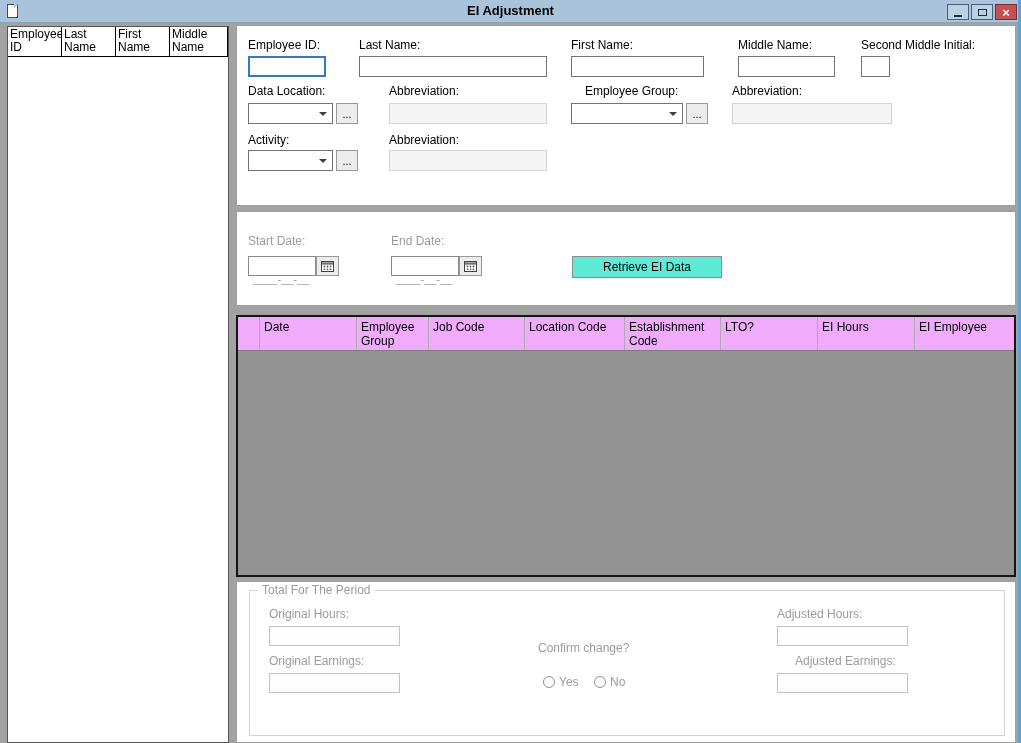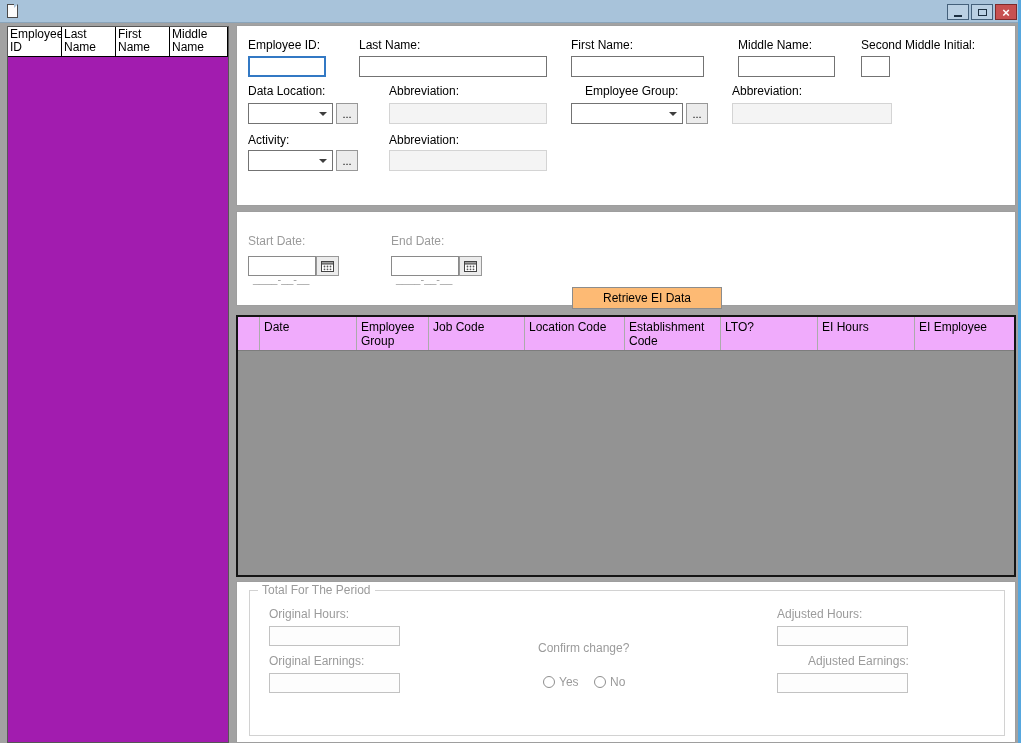--- a/index.html
+++ b/index.html
@@ -24,21 +24,21 @@
     display:flex; align-items:center; justify-content:center; padding:0; cursor:default; }
   .min-glyph { display:block; width:8px; height:2px; background:#1c2f40; margin-top:7px; }
   .max-glyph { display:block; width:9px; height:7px; border:1px solid #1c2f40; }
   .win-btn.close-btn { background:#c75050; border-color:#7e2a2a; color:#fff;
     font-size:13px; font-weight:bold; line-height:1; }
 
   .right-edge { position:absolute; right:0; top:0; width:3px; height:743px; background:#57a7de; }
 
   
   .employee-list { position:absolute; left:7px; top:26px; width:222px; height:717px;
-    border:1px solid #565656; background:#a21caf; }
+    border:1px solid #565656; background:#ffffff; }
   .el-header { display:flex; background:#fff; }
   .el-hcell { width:54px; height:30px; padding:1px 2px; overflow:hidden;
     border-right:1px solid #000; border-bottom:1px solid #000;
     font-size:12px; line-height:13px; background:#fff; }
   .el-hcell:last-child { flex:1; }
   .el-body { position:absolute; left:0; right:0; top:31px; bottom:0; }
 
   
   .panel { position:absolute; background:#fff; border:1px solid #9e9e9e; }
   #panel-form   { left:236px; top:25px;  width:780px; height:181px; }
@@ -63,42 +63,43 @@
 
   .browse { position:absolute; width:22px; height:21px; background:#ececec;
     border:1px solid #989898; font-family:inherit; font-size:11px; line-height:14px;
     text-align:center; padding:0; }
 
   .datef { position:absolute; width:68px; height:20px; border:1px solid #8a8a8a;
     background:#fff; color:#9b9b9b; padding:16px 0 0 4px; font-size:11px; }
   .calbtn { position:absolute; width:23px; height:20px; background:#ececec;
     border:1px solid #989898; padding:0; display:flex; align-items:center; justify-content:center; }
 
-  .btn { position:absolute; height:22px; background:#fdba74; border:1px solid #8c8c8c;
-    font:inherit; padding:0 8px;margin-top:31px; }
+  .btn { position:absolute; height:22px; background:#5eead4; border:1px solid #8c8c8c;
+    font:inherit; padding:0 8px; }
 
   .rt-header { display:flex; background:#fff; border-bottom:1px solid #7d7d7d; }
   .rt-hcell { height:33px; padding:3px 4px 0; overflow:hidden; line-height:14px;
     border-right:1px solid #ababab; background:#f0abfc; }
   .rt-body { position:absolute; left:0; right:0; top:34px; bottom:0; background:#939393; }
 
   .groupbox { position:absolute; left:12px; top:8px; width:756px; height:146px;
     border:1px solid #d2d2d2; }
   .legend { position:absolute; top:-8px; left:8px; background:#fff; padding:0 4px;
     color:#9b9b9b; white-space:nowrap; }
 
   .radio { display:inline-block; width:12px; height:12px; border-radius:50%;
     border:1px solid #8f8f8f; background:#fff; }
   .radio-row { position:absolute; display:flex; align-items:center; gap:4px; }
 </style>
 </head>
 <body>
 
 <div class="titlebar">
   <span class="doc-icon"></span>
+  <div class="title">EI Adjustment</div>
   <div class="win-btns">
     <button class="win-btn">
         <span class="min-glyph"></span>
       </button>
     <button class="win-btn">
         <span class="max-glyph"></span>
       </button>
     <button class="win-btn close-btn">×</button>
   </div>
 </div>
@@ -221,16 +222,16 @@
       <span class="dis">Yes</span>
     </div>
     <div class="radio-row" style="left:344px;top:84px">
       <span class="radio"></span>
       <span class="dis">No</span>
     </div>
 
     <span class="lbl dis" style="left:527px;top:16px">Adjusted Hours:</span>
     <input class="ti tot" style="left: 527px; top: 35px; width: 131px;" disabled="" value="">
 
-    <span class="lbl dis" style="left:558px;top:63px">Adjusted Earnings:</span>
+    <span class="lbl dis" style="left:545px;top:63px">Adjusted Earnings:</span>
     <input class="ti tot" style="left: 527px; top: 82px; width: 131px;" disabled="" value="">
   </div>
 </div>
 
 </body></html>

